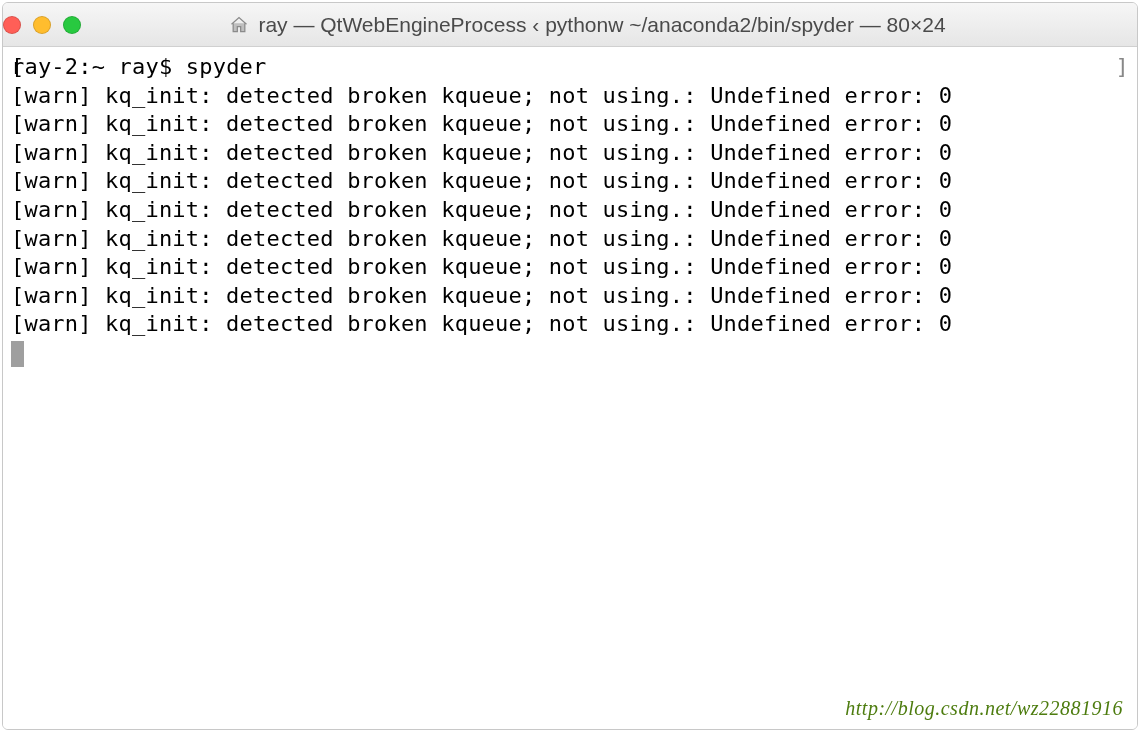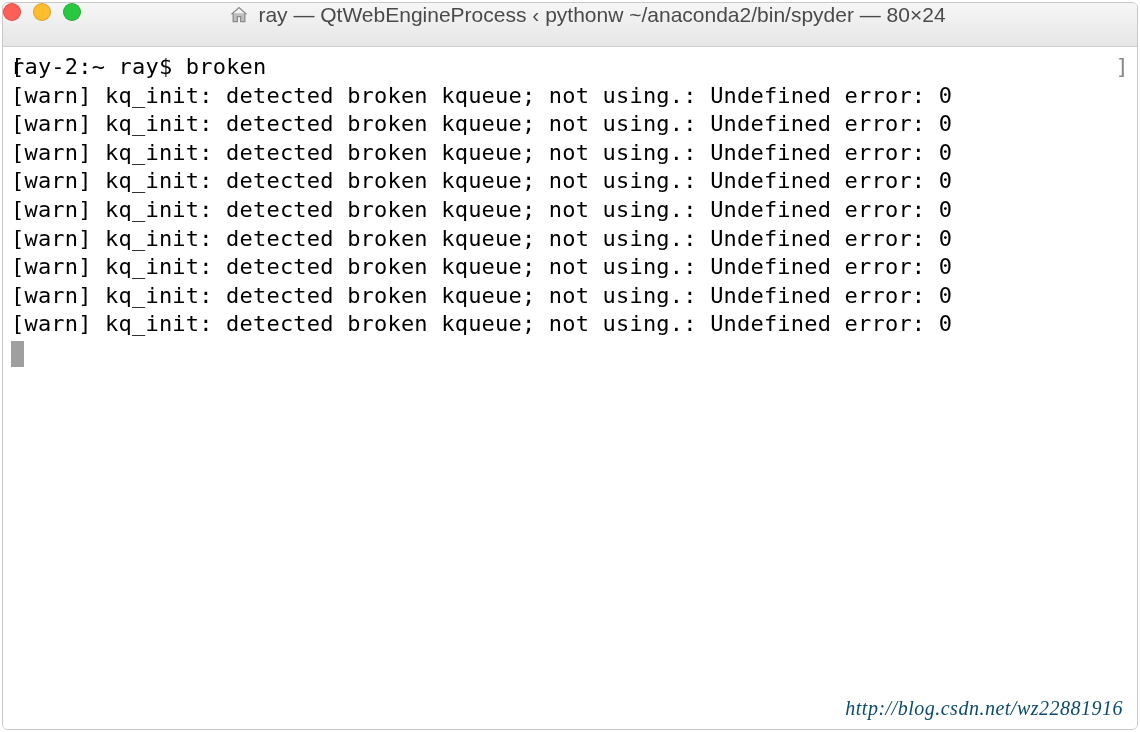--- a/index.html
+++ b/index.html
@@ -22,21 +22,21 @@
       border-radius: 6px;
       overflow: hidden;
       background: #ffffff;
       position: relative;
     }
     .titlebar {
       height: 44px;
       background: linear-gradient(to bottom, #f6f6f6, #e6e6e6);
       border-bottom: 1px solid #d0d0d0;
       display: flex;
-      align-items: flex-start;
+      align-items: center;
       padding-left: 0;
     }
     .traffic-lights {
       display: flex;
       gap: 12px;
       align-items: center;
       margin-right: 16px;
     }
     .traffic-light {
       width: 18px;
@@ -104,21 +104,21 @@
       vertical-align: text-bottom;
       margin-top: 2px;
     }
     .watermark {
       position: absolute;
       bottom: 6px;
       right: 14px;
       font-family: "Times New Roman", serif;
       font-style: italic;
       font-size: 20px;
-      color: #0c4a6e;
+      color: #4d7c0f;
       letter-spacing: 0.5px;
     }
   </style>
 </head>
 <body>
 
 <div class="window">
   <div class="titlebar">
     <div class="traffic-lights">
       <div class="traffic-light traffic-close"></div>
@@ -130,21 +130,21 @@
         <svg viewBox="0 0 24 24" fill="none" stroke="#8a8a8a" stroke-width="1.5">
           <path d="M3 11 L12 3 L21 11"></path>
           <path d="M5 10 L5 20 L10 20 L10 14 L14 14 L14 20 L19 20 L19 10" fill="#bfbfbf" stroke="#8a8a8a"></path>
         </svg>
       </span>
       <span class="title-text">ray — QtWebEngineProcess ‹ pythonw ~/anaconda2/bin/spyder — 80×24</span>
     </div>
   </div>
 
   <div class="terminal-body">
-    <div class="terminal-line"><span class="bracket-left">[</span><span>ray-2:~ ray$ </span><span>broken</span><span class="bracket-right">]</span></div>
+    <div class="terminal-line"><span class="bracket-left">[</span><span>ray-2:~ ray$ </span><span>spyder</span><span class="bracket-right">]</span></div>
     <div id="warn-container">
         <div class="terminal-line">[warn] kq_init: detected broken kqueue; not using.: Undefined error: 0</div>
         <div class="terminal-line">[warn] kq_init: detected broken kqueue; not using.: Undefined error: 0</div>
         <div class="terminal-line">[warn] kq_init: detected broken kqueue; not using.: Undefined error: 0</div>
         <div class="terminal-line">[warn] kq_init: detected broken kqueue; not using.: Undefined error: 0</div>
         <div class="terminal-line">[warn] kq_init: detected broken kqueue; not using.: Undefined error: 0</div>
         <div class="terminal-line">[warn] kq_init: detected broken kqueue; not using.: Undefined error: 0</div>
         <div class="terminal-line">[warn] kq_init: detected broken kqueue; not using.: Undefined error: 0</div>
         <div class="terminal-line">[warn] kq_init: detected broken kqueue; not using.: Undefined error: 0</div>
         <div class="terminal-line">[warn] kq_init: detected broken kqueue; not using.: Undefined error: 0</div>

